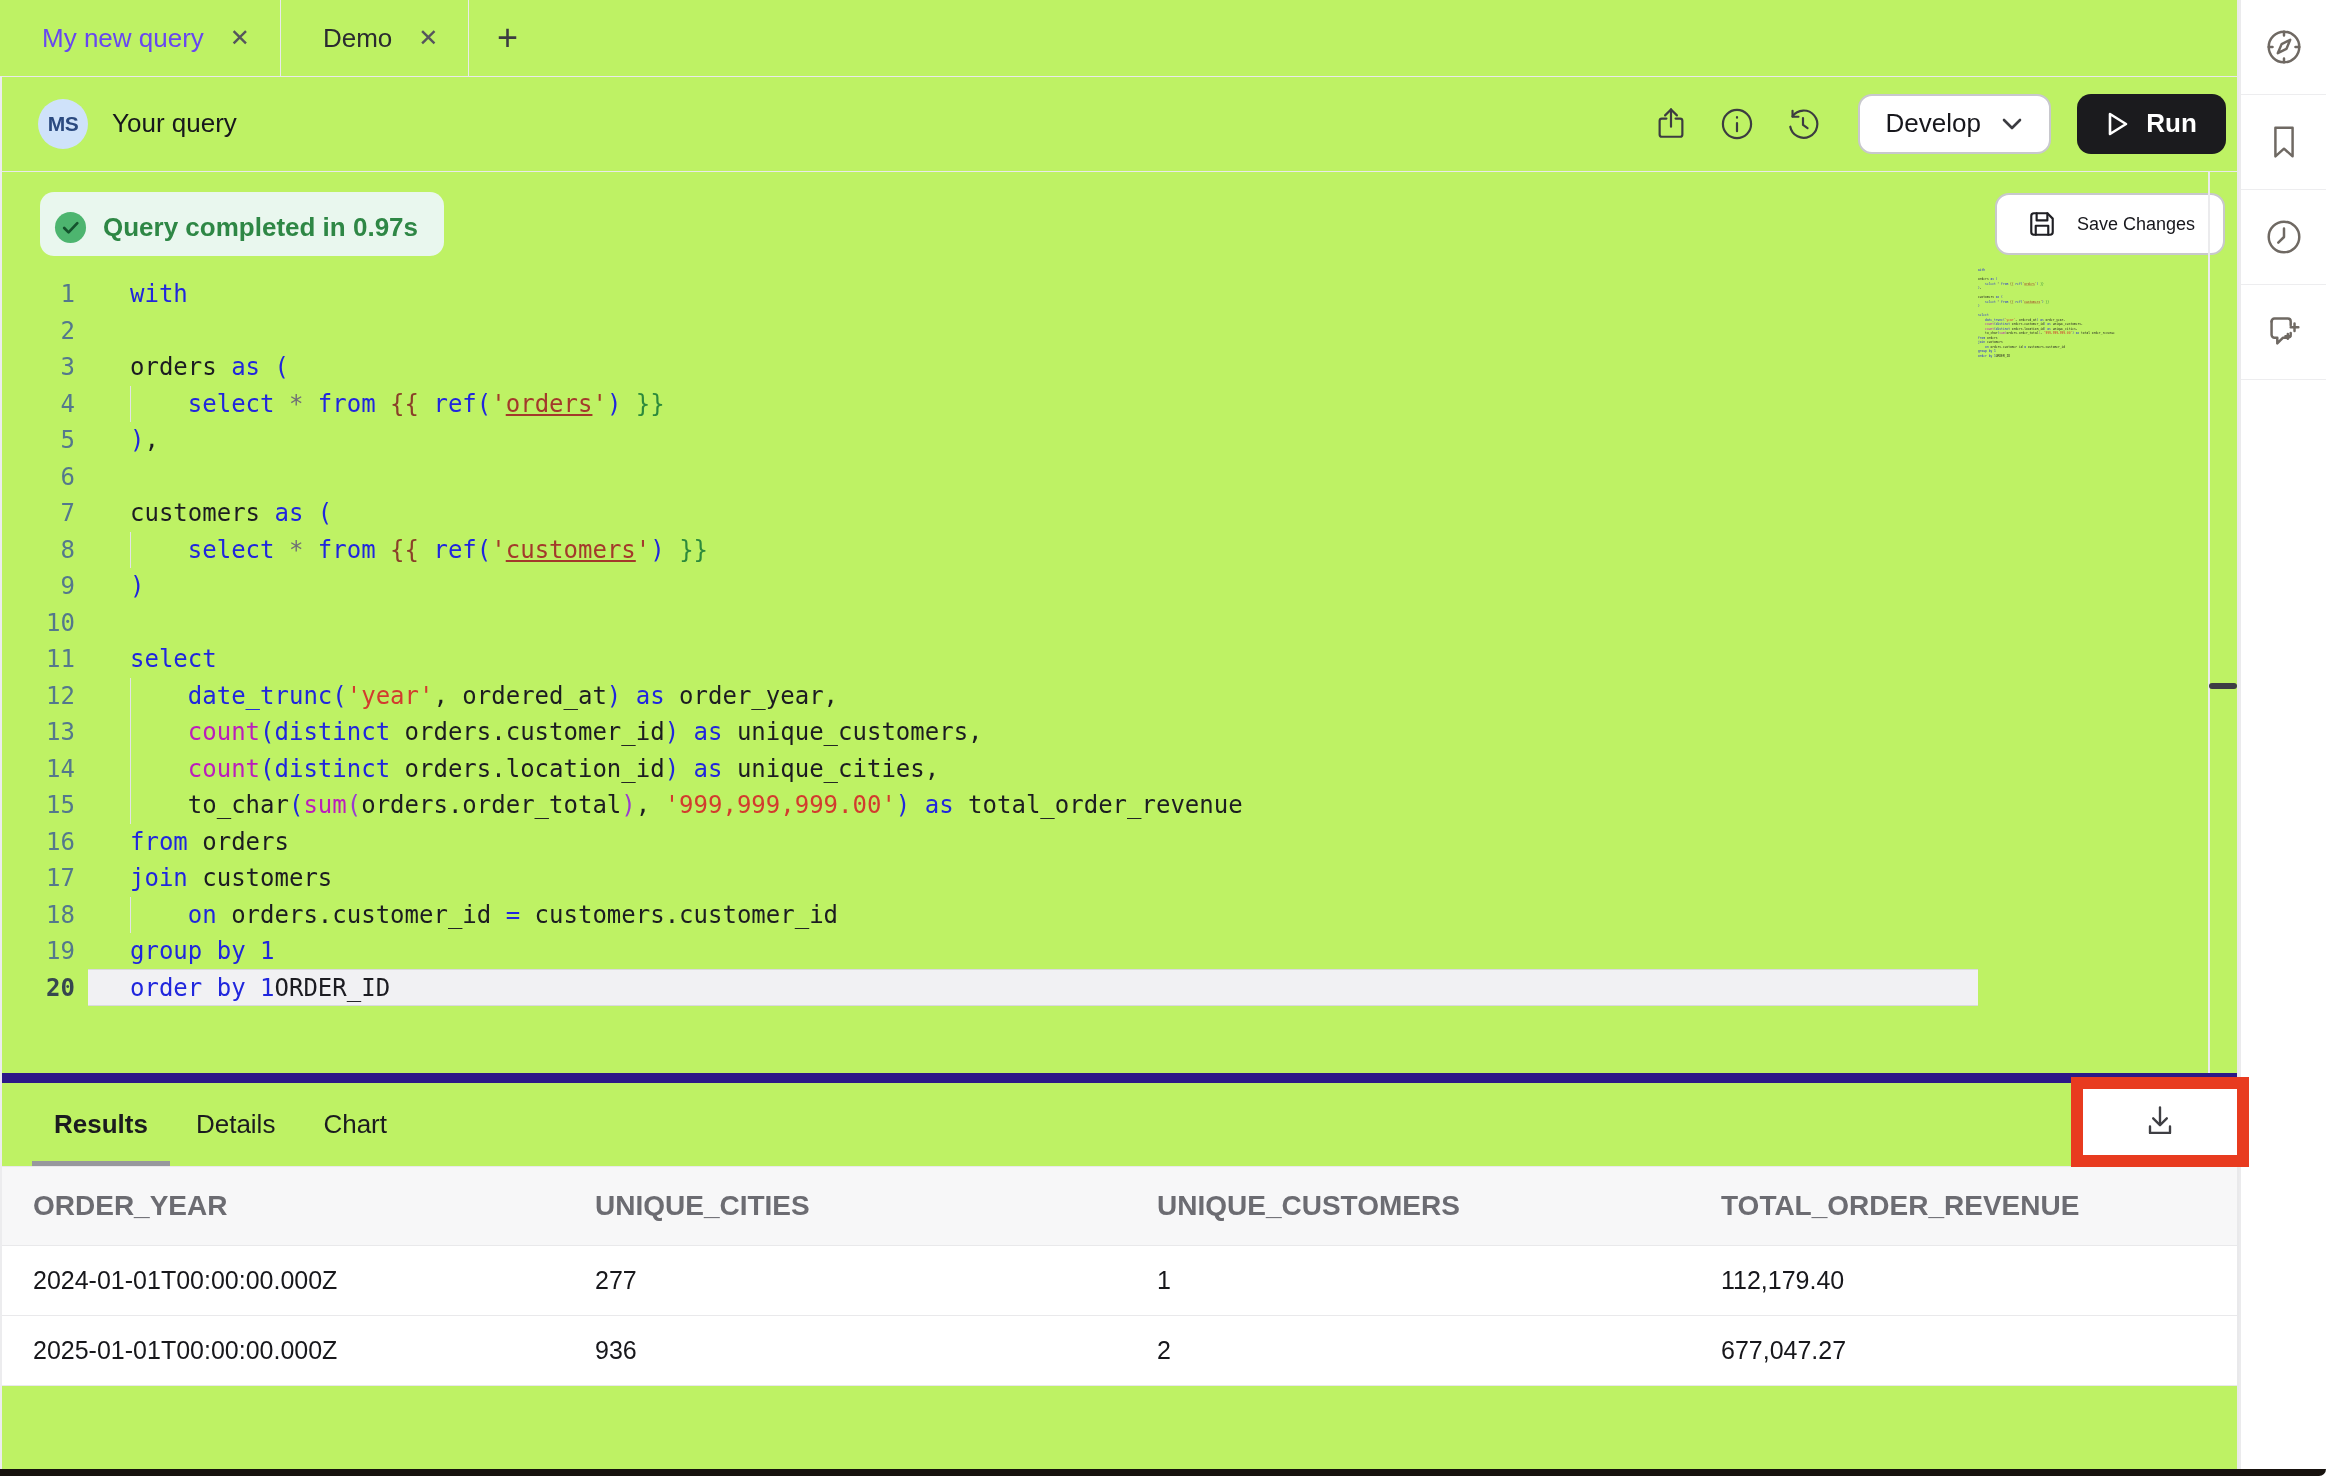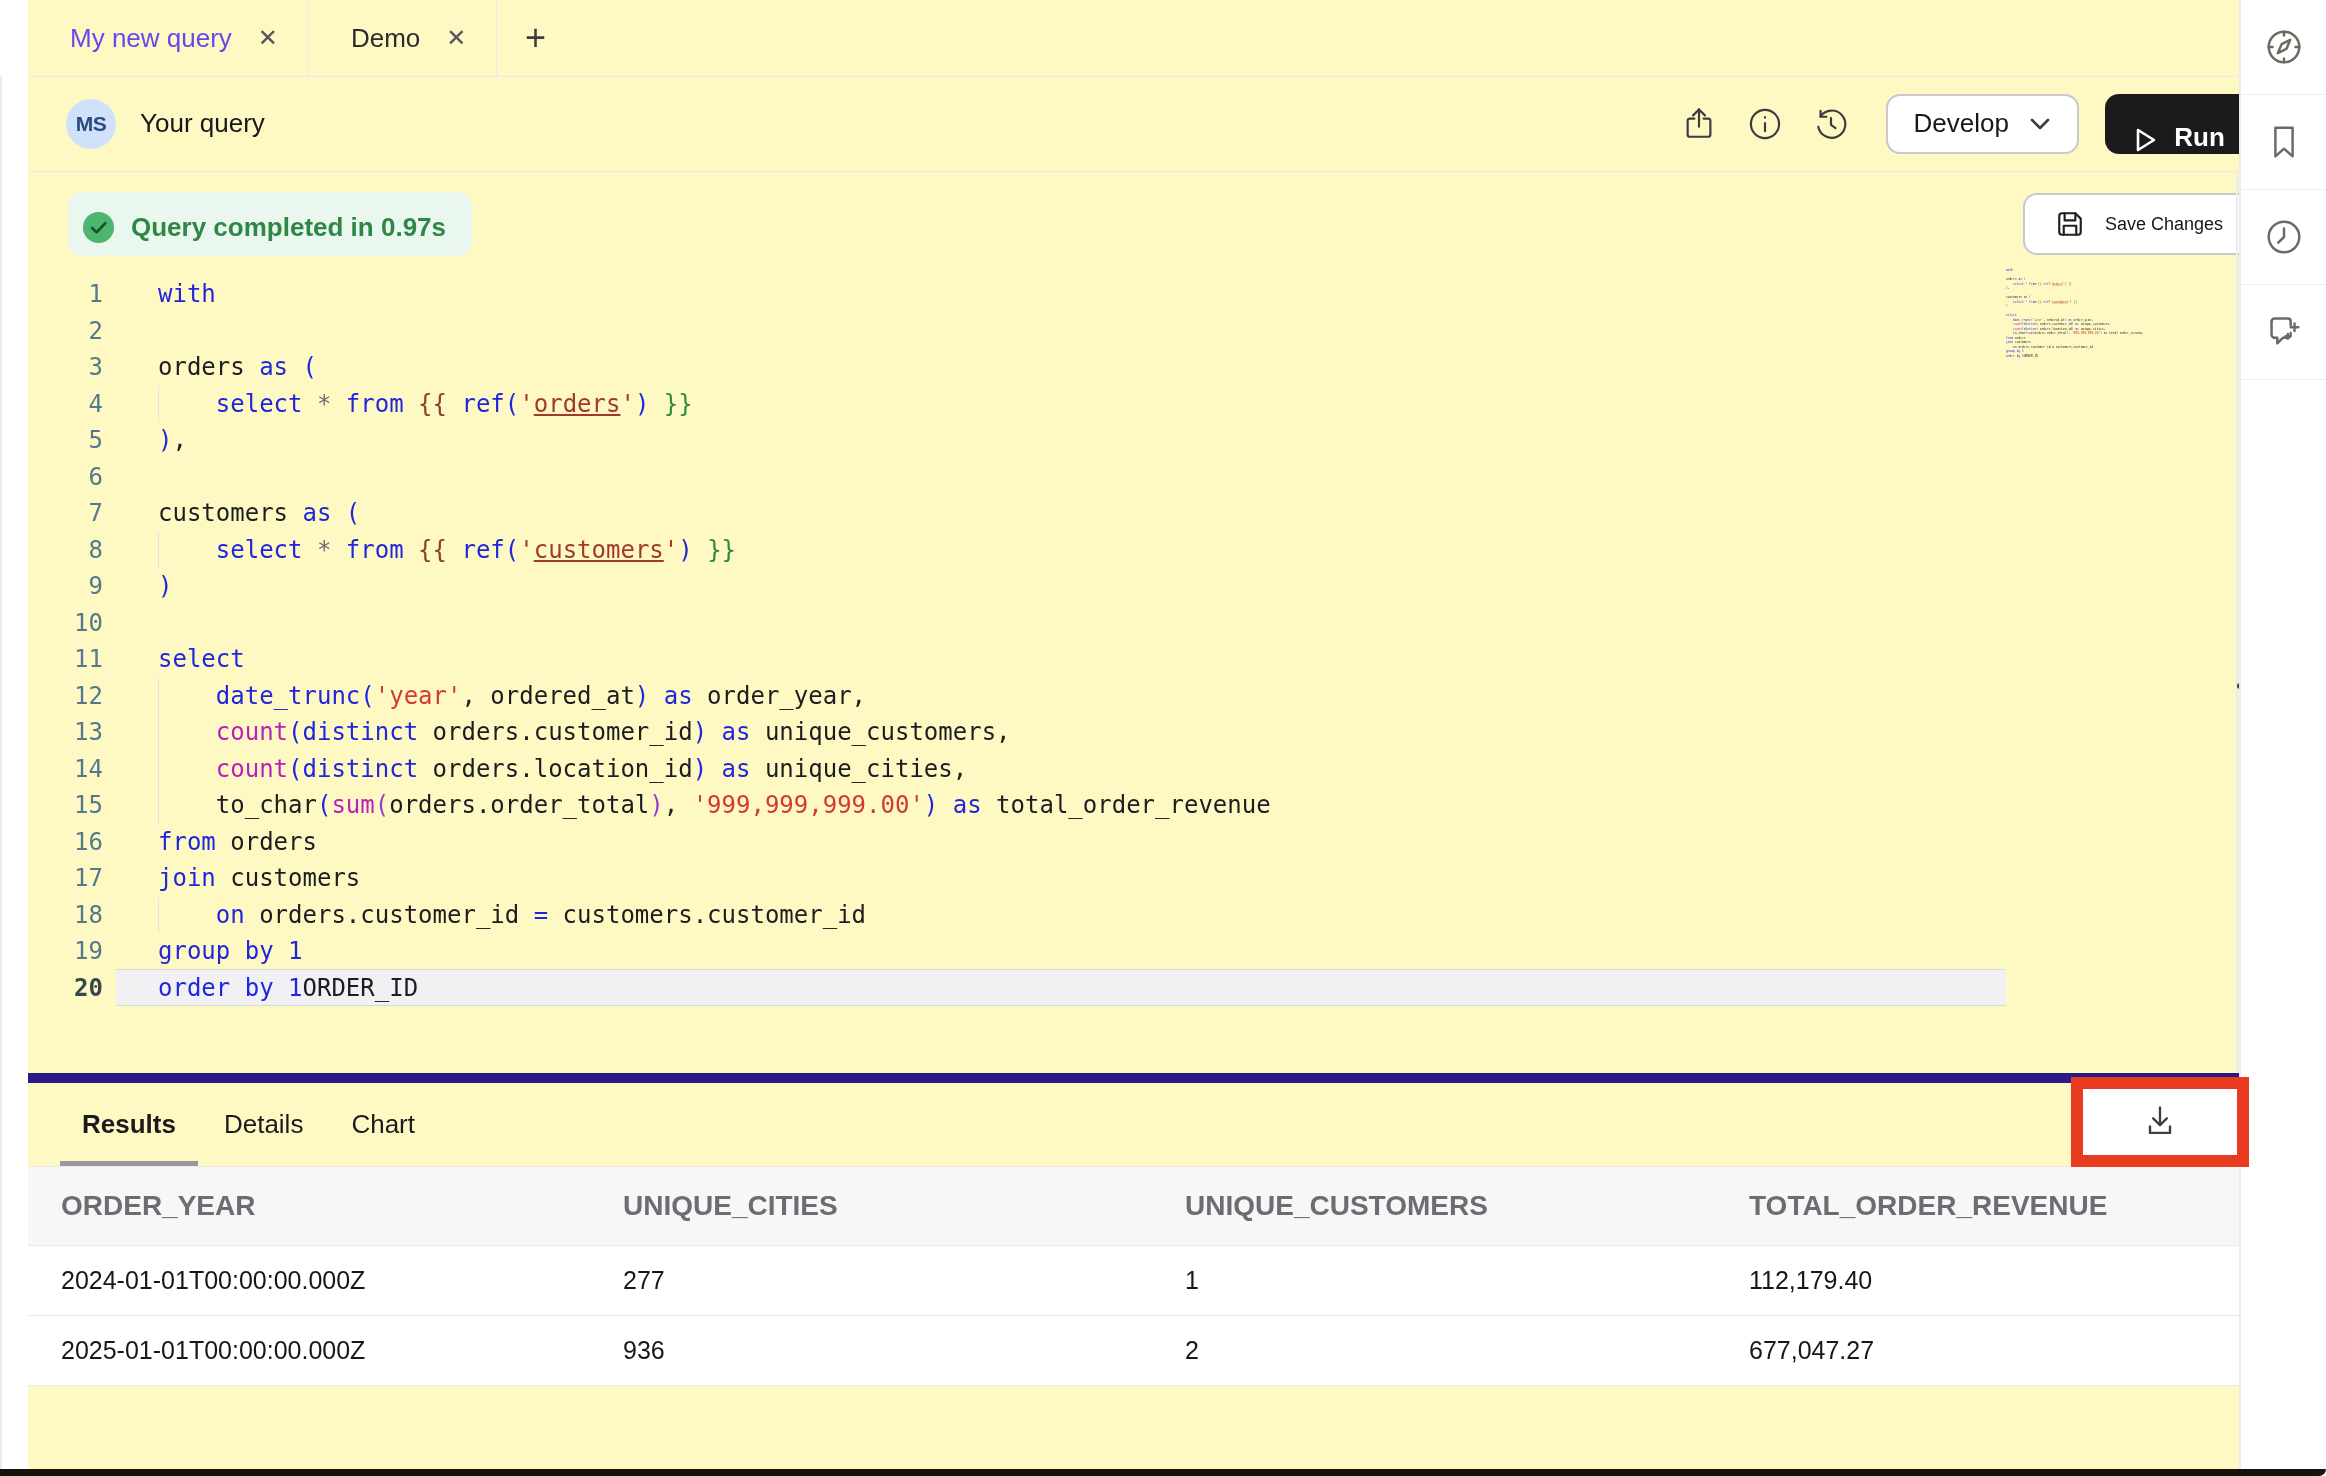--- a/index.html
+++ b/index.html
@@ -3,21 +3,21 @@
 <meta charset="utf-8">
 <style>
   html,body{margin:0;padding:0;background:#111;}
   .screen{position:relative;width:2326px;height:1476px;background:#fff;overflow:hidden;
           font-family:"Liberation Sans",sans-serif;color:#1b1b1f;}
   .bottom-edge{position:absolute;left:0;right:0;bottom:0;height:7px;background:#17120e;
                border-bottom-right-radius:18px;}
   .left-edge{position:absolute;left:0;top:76px;bottom:7px;width:2px;background:#ececee;}
 
   
-  .main{position:absolute;left:0;top:0;bottom:7px;width:2237px;border-right:2px solid #e9e9eb;background:#fef9c3;margin-left:28px;}
+  .main{position:absolute;left:0;top:0;bottom:7px;width:2237px;border-right:2px solid #e9e9eb;background:#bef264;}
 
   
   .tabbar{position:absolute;left:0;top:0;width:100%;height:76px;border-bottom:1.5px solid #e9e9eb;
           display:flex;align-items:stretch;}
   .tab{display:flex;align-items:center;gap:26px;padding:0 30px 0 42px;border-right:1.5px solid #e9e9eb;
        font-size:26px;color:#2b2b30;cursor:default;}
   .tab.active .tab-label{color:#6847f0;}
   .tab-x{font-size:24px;color:#55555c;line-height:1;}
   .addtab{display:flex;align-items:center;justify-content:center;width:76px;font-size:36px;color:#3c3c41;font-weight:300;}
 
@@ -28,21 +28,21 @@
           font-size:21px;display:flex;align-items:center;justify-content:center;letter-spacing:-.5px;flex:0 0 auto;}
   .doc-title{margin-left:24px;font-size:26px;color:#17171c;}
   .tb-spacer{flex:1;}
   .icon-btn{width:46px;height:46px;display:flex;align-items:center;justify-content:center;background:none;border:none;padding:0;}
   .icon-btn + .icon-btn{margin-left:20px;}
   .icon-btn svg{stroke:#3c3c41;fill:none;stroke-width:2.4;stroke-linecap:round;stroke-linejoin:round;}
   .develop-btn{margin-left:32px;height:60px;padding:0 26px;border:2px solid #c8c8cd;border-radius:14px;background:#fff;
                display:flex;align-items:center;gap:20px;font-size:26px;color:#17171c;font-family:inherit;}
   .develop-btn svg{stroke:#3c3c41;fill:none;stroke-width:2.6;stroke-linecap:round;stroke-linejoin:round;}
   .run-btn{margin-left:26px;margin-right:11px;height:60px;width:149px;border:none;border-radius:14px;background:#1b1b1e;
-           color:#fff;font-size:26px;font-weight:600;display:flex;align-items:flex-end;justify-content:center;gap:16px;font-family:inherit;}
+           color:#fff;font-size:26px;font-weight:600;display:flex;align-items:center;justify-content:center;gap:16px;font-family:inherit;}
   .run-btn svg{stroke:#fff;fill:none;stroke-width:2.6;stroke-linejoin:round;}
 
   
   .statusrow{position:absolute;left:0;top:172px;width:100%;height:104px;}
   .status-badge{position:absolute;left:40px;top:20px;height:58px;background:#e9f7ee;border-radius:14px;
                 display:flex;align-items:center;gap:16px;padding:6px 26px 0 14px;}
   .check-circle{width:33px;height:33px;flex:0 0 auto;}
   .status-text{font-size:26px;font-weight:600;color:#2e8745;}
   .save-btn{position:absolute;right:12px;top:21px;height:62px;padding:0 28px;border:2px solid #c8c8cd;border-radius:14px;
             background:#fff;display:flex;align-items:center;gap:18px;font-size:18px;color:#17171c;font-family:inherit;}

